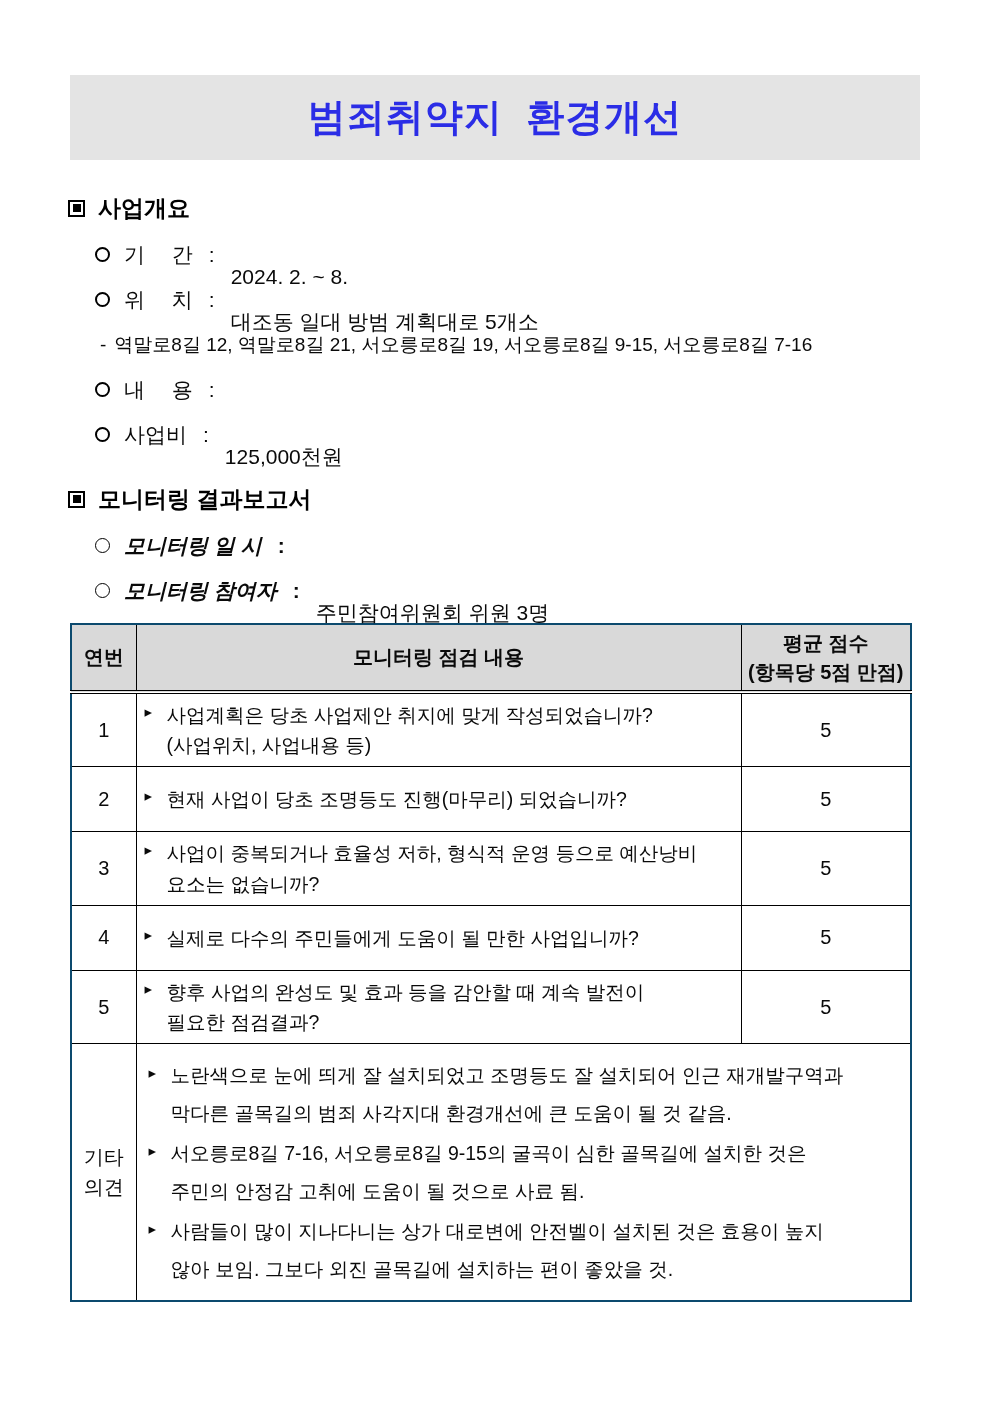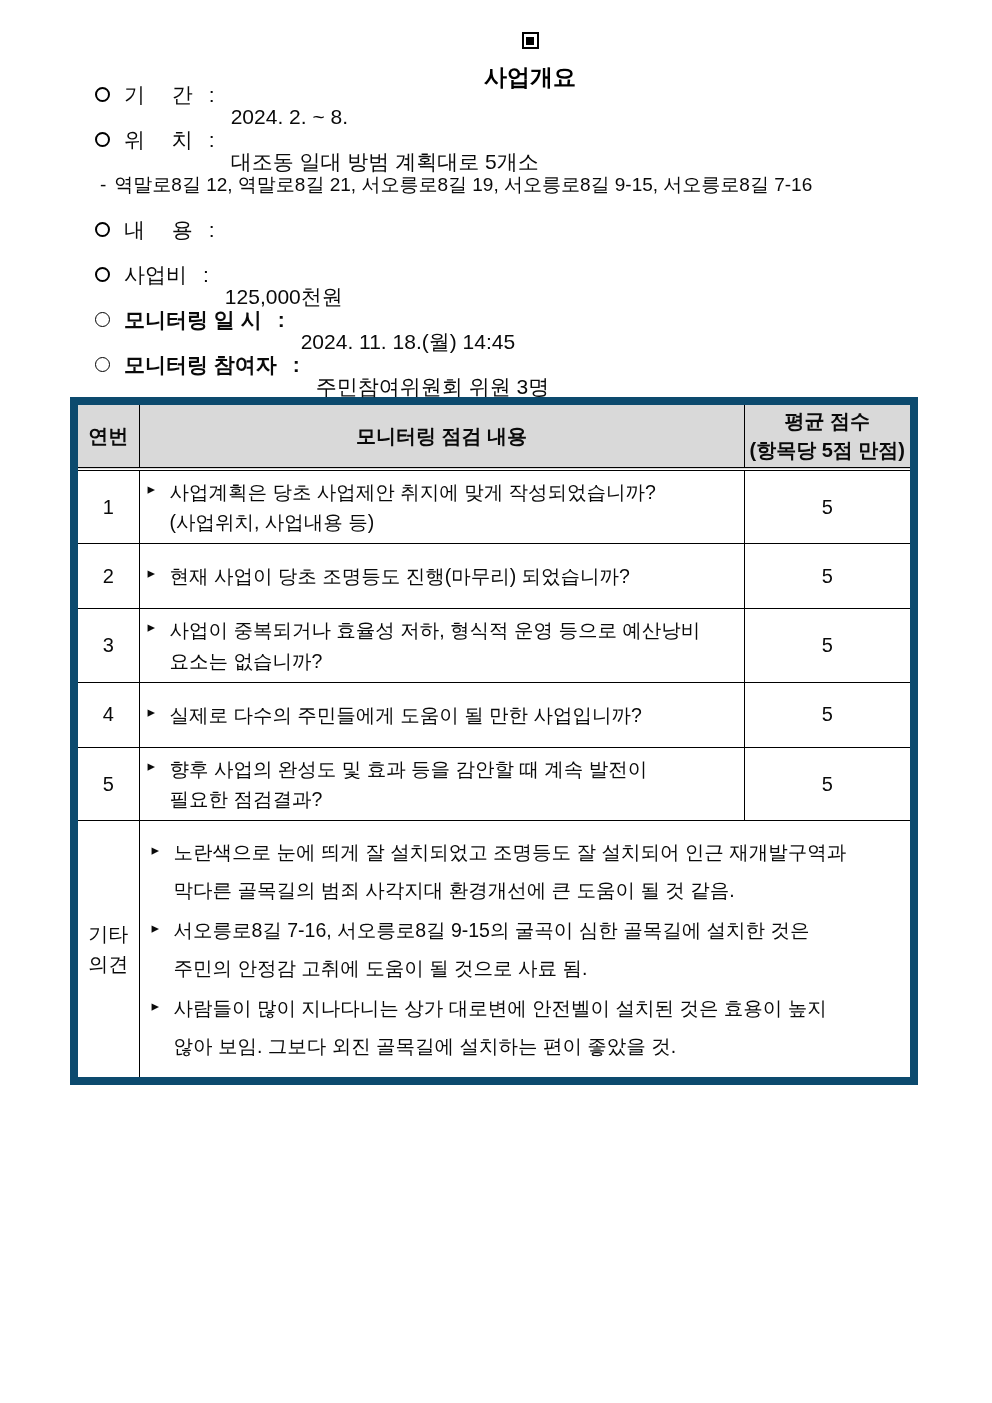--- a/index.html
+++ b/index.html
@@ -20,57 +20,57 @@
   }
   .title {
     font-size: 38px; font-weight: bold;
     color: #2b2de6;
     letter-spacing: 1px; word-spacing: 12px;
   }
   .sec-heading {
     margin: 32px 0 8px 68px;
     height: 32px;
     display: flex; align-items: center; gap: 13px;
-    font-size: 23px; font-weight: bold; color: #000; flex-direction: column;
+    font-size: 23px; font-weight: bold; color: #000;
   }
   .marker-box {
     width: 17px; height: 17px;
     border: 2px solid #000;
     display: inline-flex; align-items: center; justify-content: center;
     flex: 0 0 auto;
   }
   .marker-box .inner { width: 8px; height: 8px; background: #000; }
   .item {
     margin-left: 95px; margin-right: 60px;
     height: 45px;
     display: flex; align-items: center; gap: 14px;
     font-size: 21px;
   }
   .bullet-circle {
     width: 15px; height: 15px; border-radius: 50%;
     border: 2.4px solid #000; flex: 0 0 auto;
   }
   .bullet-circle.thin { border-width: 1.6px; }
   .lbl { white-space: pre; }
-  .lbl.bold { font-weight: bold; }
+  .lbl.bold { font-weight: bold; font-style: italic; }
   .sep { padding: 0 2px; }
   .val { white-space: pre; margin-top: 44px; }
   .sub-item {
     margin-left: 100px; margin-right: 40px;
     height: 45px;
     display: flex; align-items: center; gap: 8px;
     font-size: 19px; white-space: nowrap;
   }
   
   table.report {
     margin: 10px 0 0 70px;
     width: 840px;
     border-collapse: collapse;
     table-layout: fixed;
-    border: 8px solid #0c4a6e;
+    border: 2px solid #0c4a6e;
     font-size: 19.5px;
   }
   table.report col.c-no { width: 65px; }
   table.report col.c-content { width: 605px; }
   table.report col.c-score { width: 170px; }
   table.report th, table.report td { border: 1px solid #000; }
   table.report thead th {
     background: #d9d9d9;
     height: 68px;
     font-weight: bold; font-size: 20px;
@@ -95,20 +95,23 @@
   td.etc-cell { vertical-align: middle; padding: 10px 12px; }
   .op { display: flex; align-items: flex-start; margin: 2px 0; }
   .op-marker { flex: 0 0 22px; font-size: 15px; padding-top: 8px; }
   .op-lines { flex: 1 1 auto; line-height: 1.95; }
 </style>
 </head>
 <body>
 
 <div class="page">
 
+  <div class="banner">
+    <div class="title">범죄취약지 환경개선</div>
+  </div>
 
   <div class="sec-heading">
     <span class="marker-box">
         <span class="inner"></span>
       </span>
     <span>사업개요</span>
   </div>
 
   <div class="item">
     <span class="bullet-circle"></span>
@@ -135,26 +138,31 @@
     <span class="sep">:</span>
   </div>
 
   <div class="item">
     <span class="bullet-circle"></span>
     <span class="lbl">사업비</span>
     <span class="sep">:</span>
     <span class="val">125,000천원</span>
   </div>
 
+  <div class="sec-heading" style="margin-top:26px;">
+    <span class="marker-box">
+        <span class="inner"></span>
+      </span>
+    <span>모니터링 결과보고서</span>
+  </div>
 
   <div class="item">
     <span class="bullet-circle thin"></span>
     <span class="lbl bold">모니터링 일 시</span>
     <span class="sep bold" style="font-weight:bold">:</span>
-    <span class="val">2024. 11. 18.(월) 14:45</span>
   </div>
 
   <div class="item">
     <span class="bullet-circle thin"></span>
     <span class="lbl bold">모니터링 참여자</span>
     <span class="sep bold" style="font-weight:bold">:</span>
     <span class="val">주민참여위원회 위원 3명</span>
   </div>
 
 

